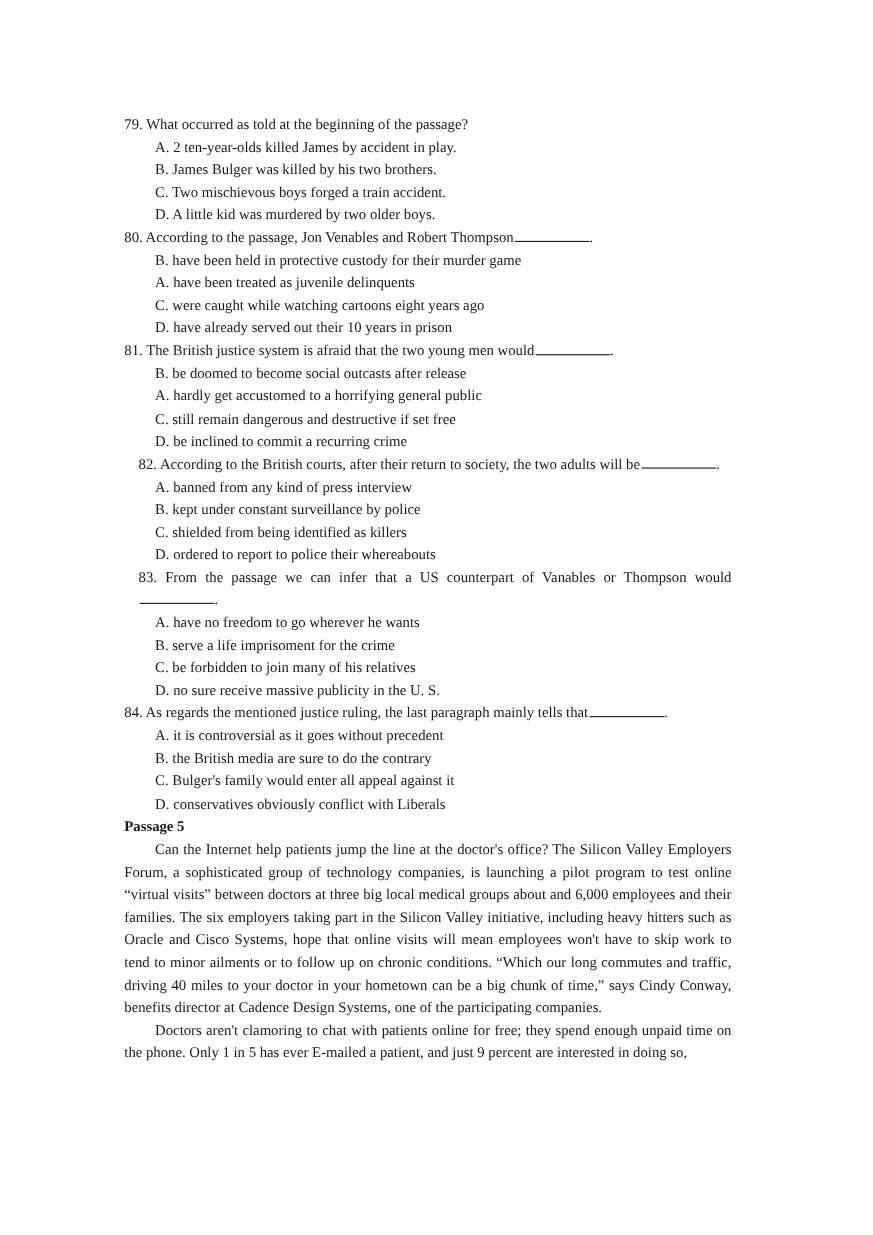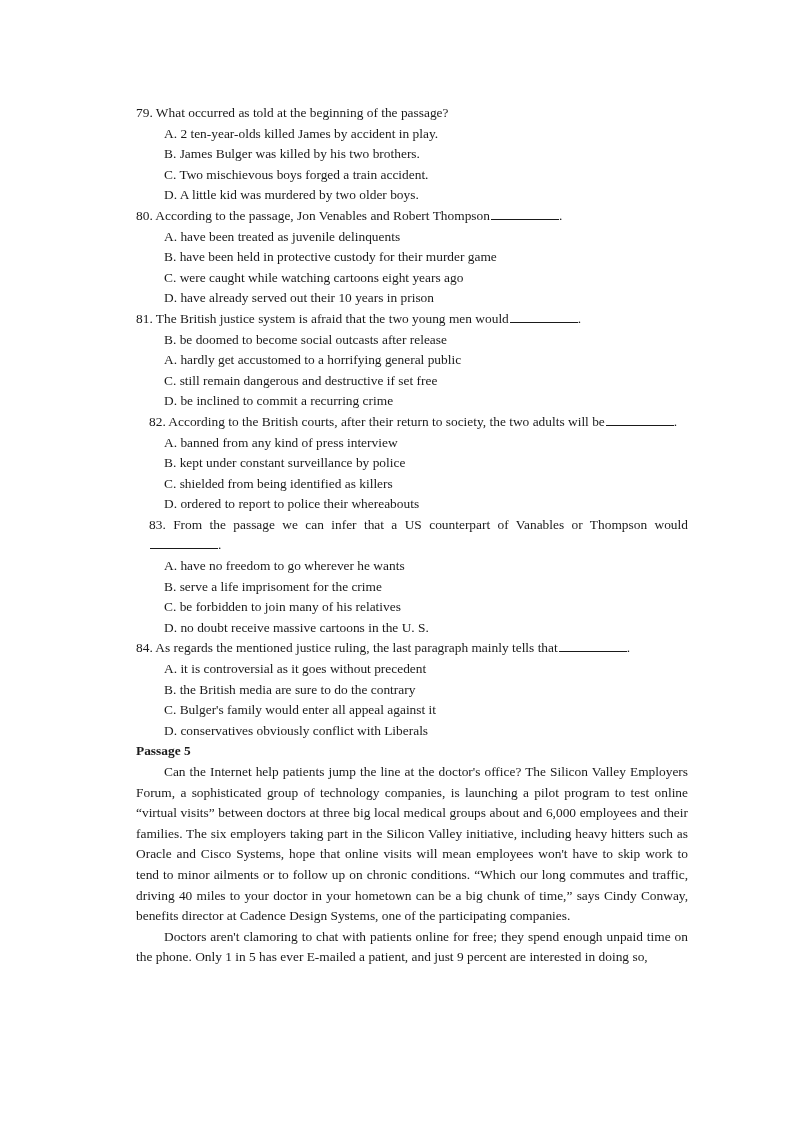--- a/index.html
+++ b/index.html
@@ -11,21 +11,21 @@
       width: 794px;
       height: 1123px;
       position: relative;
       overflow: hidden;
       font-family: "Liberation Serif", "DejaVu Serif", serif;
       color: #1a1a1a;
       font-size: 13.4px;
     }
     .page {
       position: absolute;
-      left: 136px;
+      left: 113px;
       top: 103px;
       width: 552px;
     }
     .line {
       line-height: 20.6px;
       height: 20.6px;
       white-space: nowrap;
     }
     .q-stem {
       text-align: justify;
@@ -71,22 +71,22 @@
   <div class="question">
     <div class="line"><span>79.</span> <span>What occurred as told at the beginning of the passage?</span></div>
     <div class="option"><span>A.</span> <span>2 ten-year-olds killed James by accident in play.</span></div>
     <div class="option"><span>B.</span> <span>James Bulger was killed by his two brothers.</span></div>
     <div class="option"><span>C.</span> <span>Two mischievous boys forged a train accident.</span></div>
     <div class="option"><span>D.</span> <span>A little kid was murdered by two older boys.</span></div>
   </div>
 
   <div class="question">
     <div class="line"><span>80.</span> <span>According to the passage, Jon Venables and Robert Thompson</span><span class="blank"></span>.</div>
+    <div class="option"><span>B.</span> <span>have been held in protective custody for their murder game</span></div>
     <div class="option"><span>A.</span> <span>have been treated as juvenile delinquents</span></div>
-    <div class="option"><span>B.</span> <span>have been held in protective custody for their murder game</span></div>
     <div class="option"><span>C.</span> <span>were caught while watching cartoons eight years ago</span></div>
     <div class="option"><span>D.</span> <span>have already served out their 10 years in prison</span></div>
   </div>
 
   <div class="question">
     <div class="line"><span>81.</span> <span>The British justice system is afraid that the two young men would</span><span class="blank"></span>.</div>
     <div class="option"><span>B.</span> <span>be doomed to become social outcasts after release</span></div>
     <div class="option"><span>A.</span> <span>hardly get accustomed to a horrifying general public</span></div>
     <div class="option"><span>C.</span> <span>still remain dangerous and destructive if set free</span></div>
     <div class="option"><span>D.</span> <span>be inclined to commit a recurring crime</span></div>
@@ -98,21 +98,21 @@
     <div class="option"><span>B.</span> <span>kept under constant surveillance by police</span></div>
     <div class="option"><span>C.</span> <span>shielded from being identified as killers</span></div>
     <div class="option"><span>D.</span> <span>ordered to report to police their whereabouts</span></div>
   </div>
 
   <div class="question">
     <div class="q-stem"><span>83.</span> <span>From the passage we can infer that a US counterpart of Vanables or Thompson would</span><span class="blank"></span>.</div>
     <div class="option"><span>A.</span> <span>have no freedom to go wherever he wants</span></div>
     <div class="option"><span>B.</span> <span>serve a life imprisoment for the crime</span></div>
     <div class="option"><span>C.</span> <span>be forbidden to join many of his relatives</span></div>
-    <div class="option"><span>D.</span> <span>no doubt receive massive cartoons in the U. S.</span></div>
+    <div class="option"><span>D.</span> <span>no sure receive massive publicity in the U. S.</span></div>
   </div>
 
   <div class="question">
     <div class="line"><span>84.</span> <span>As regards the mentioned justice ruling, the last paragraph mainly tells that</span><span class="blank"></span>.</div>
     <div class="option"><span>A.</span> <span>it is controversial as it goes without precedent</span></div>
     <div class="option"><span>B.</span> <span>the British media are sure to do the contrary</span></div>
     <div class="option"><span>C.</span> <span>Bulger's family would enter all appeal against it</span></div>
     <div class="option"><span>D.</span> <span>conservatives obviously conflict with Liberals</span></div>
   </div>
 

